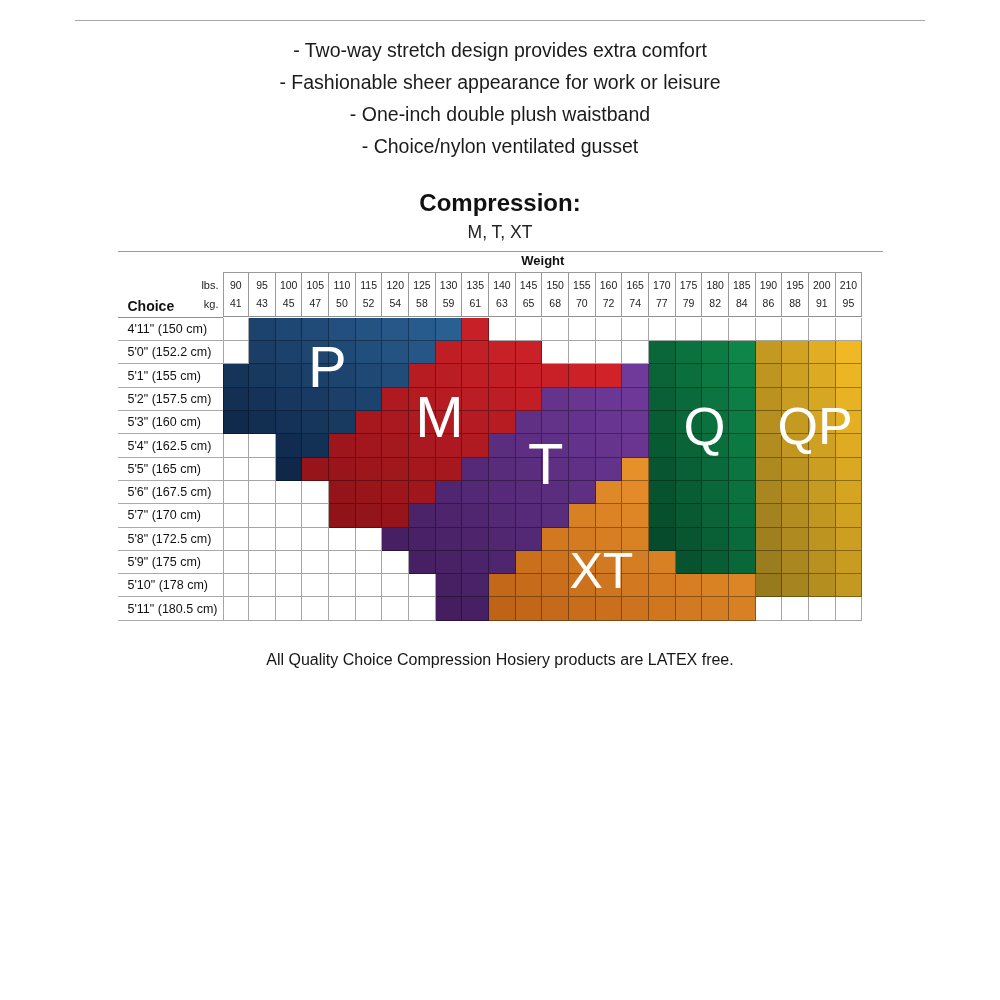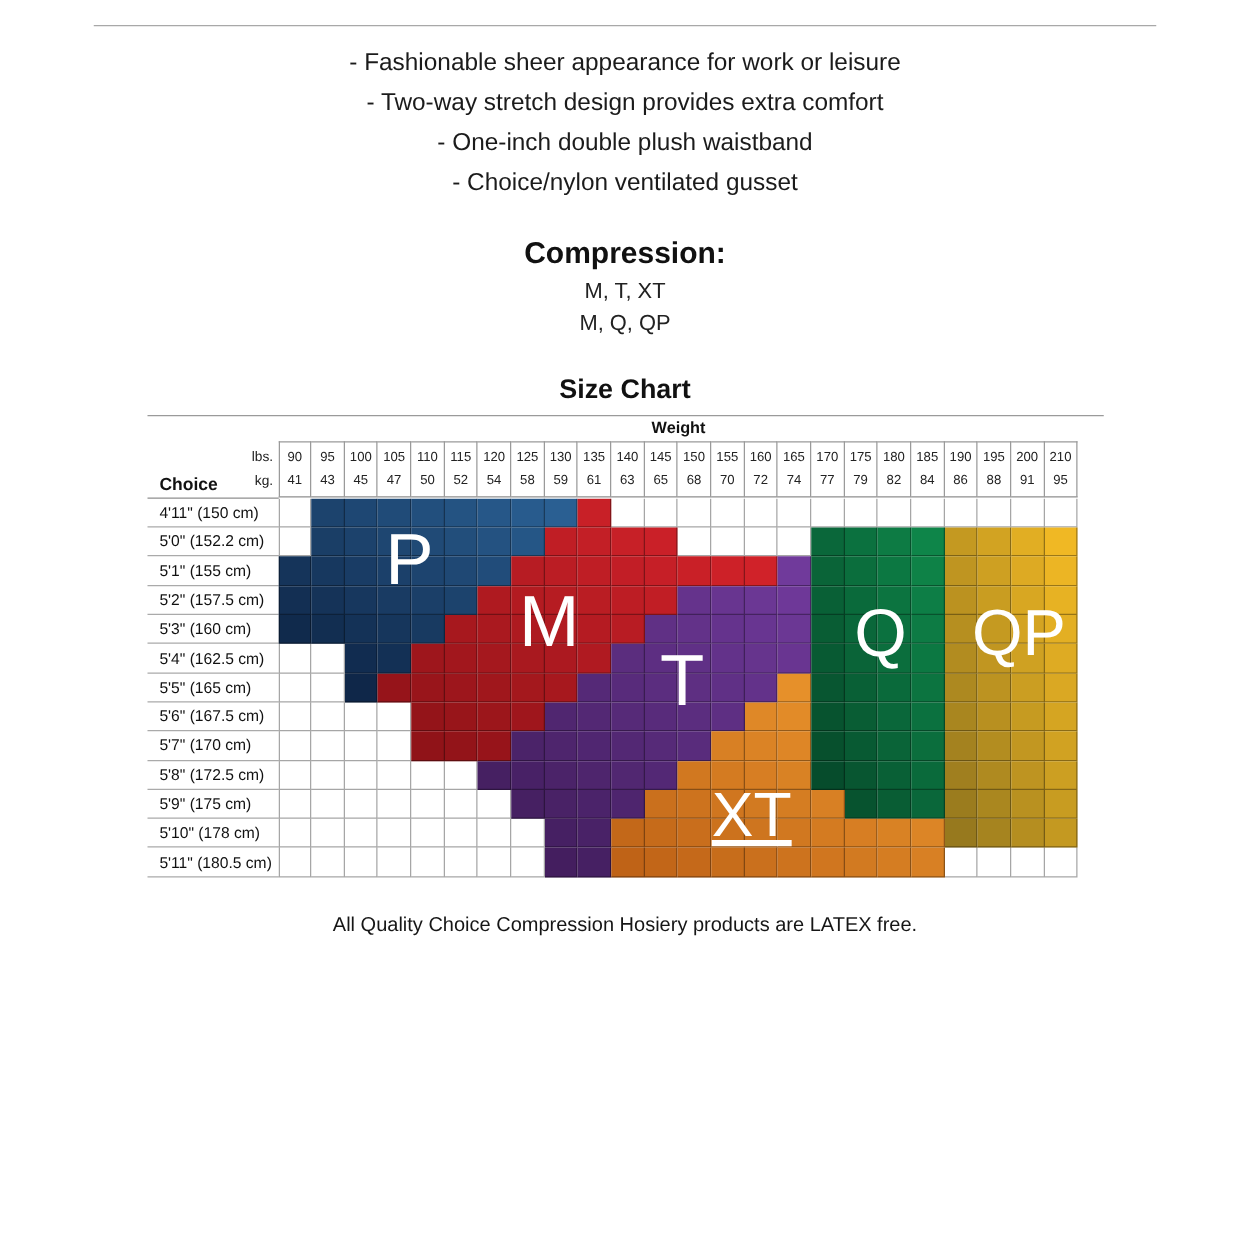--- a/index.html
+++ b/index.html
@@ -33,31 +33,29 @@
 </head>
 <body>
 
 <div>
 
 
 
   <hr class="divider">
 
   <div class="features">
+    <div>- Two-way stretch design provides extra comfort</div>
     <div>- Fashionable sheer appearance for work or leisure</div>
-    <div>- Two-way stretch design provides extra comfort</div>
     <div>- One-inch double plush waistband</div>
     <div>- Choice/nylon ventilated gusset</div>
   </div>
 
   <div class="comp-heading">Compression:</div>
   <div class="comp-sizes">M, T, XT</div>
-  <div class="comp-sizes">M, Q, QP</div>
-
-  <div class="chart-heading">Size Chart</div>
+
 
   <div class="chart-wrap">
     <div class="chart-topline"></div>
     <div class="weight-label">
       <span>Weight</span>
     </div>
     <div class="size-grid">
       <div class="grid-table" id="grid-table">
           <div class="hdr-label-cell">
             <span class="height-lbl">Choice</span>
@@ -410,21 +408,21 @@
           <div class="cell" style="background: rgb(216, 128, 36);"></div>
           <div class="cell"></div>
           <div class="cell"></div>
           <div class="cell"></div>
           <div class="cell"></div>
         </div>
       <div class="letters-overlay" id="letters-overlay">
           <div class="region-letter" style="left: 16.4%; top: 16.5%; font-size: 58px;">P</div>
           <div class="region-letter" style="left: 33.9%; top: 33%; font-size: 58px;">M</div>
           <div class="region-letter" style="left: 50.5%; top: 48.5%; font-size: 58px;">T</div>
-          <div class="region-letter" style="left: 59.2%; top: 84%; font-size: 50px; text-decoration: underline;">XT</div>
+          <div class="region-letter" style="left: 59.2%; top: 84%; font-size: 50px;">XT</div>
           <div class="region-letter" style="left: 75.3%; top: 36%; font-size: 54px;">Q</div>
           <div class="region-letter" style="left: 92.6%; top: 36%; font-size: 52px;">QP</div>
         </div>
     </div>
   </div>
 
   <div class="footer-note">All Quality Choice Compression Hosiery products are LATEX free.</div>
 
 </div>
 

